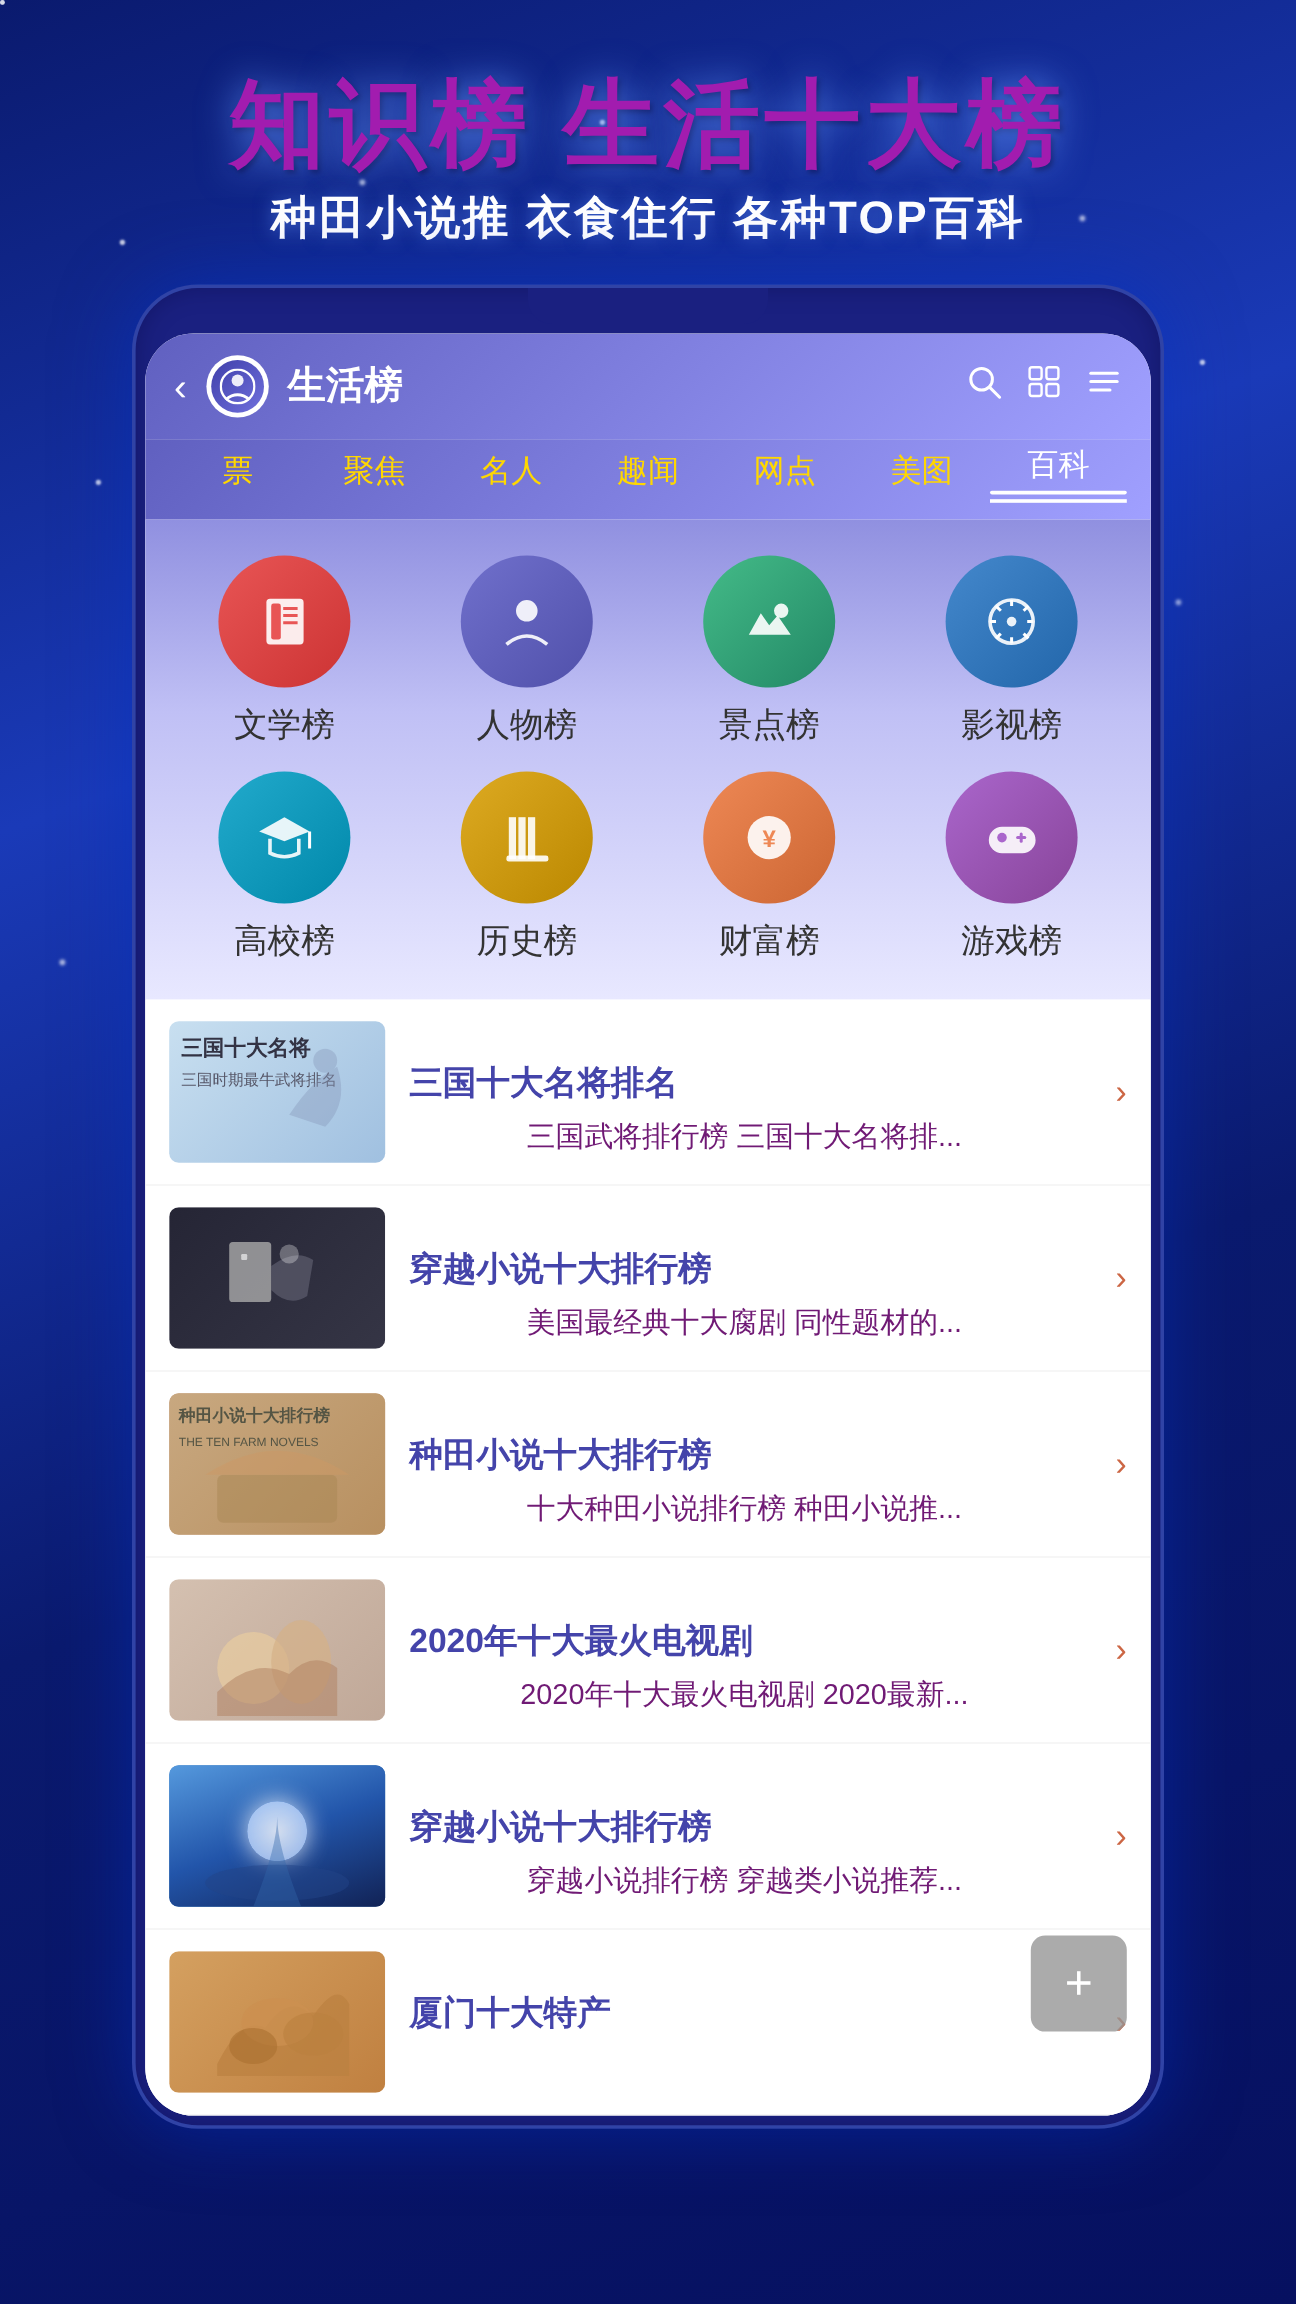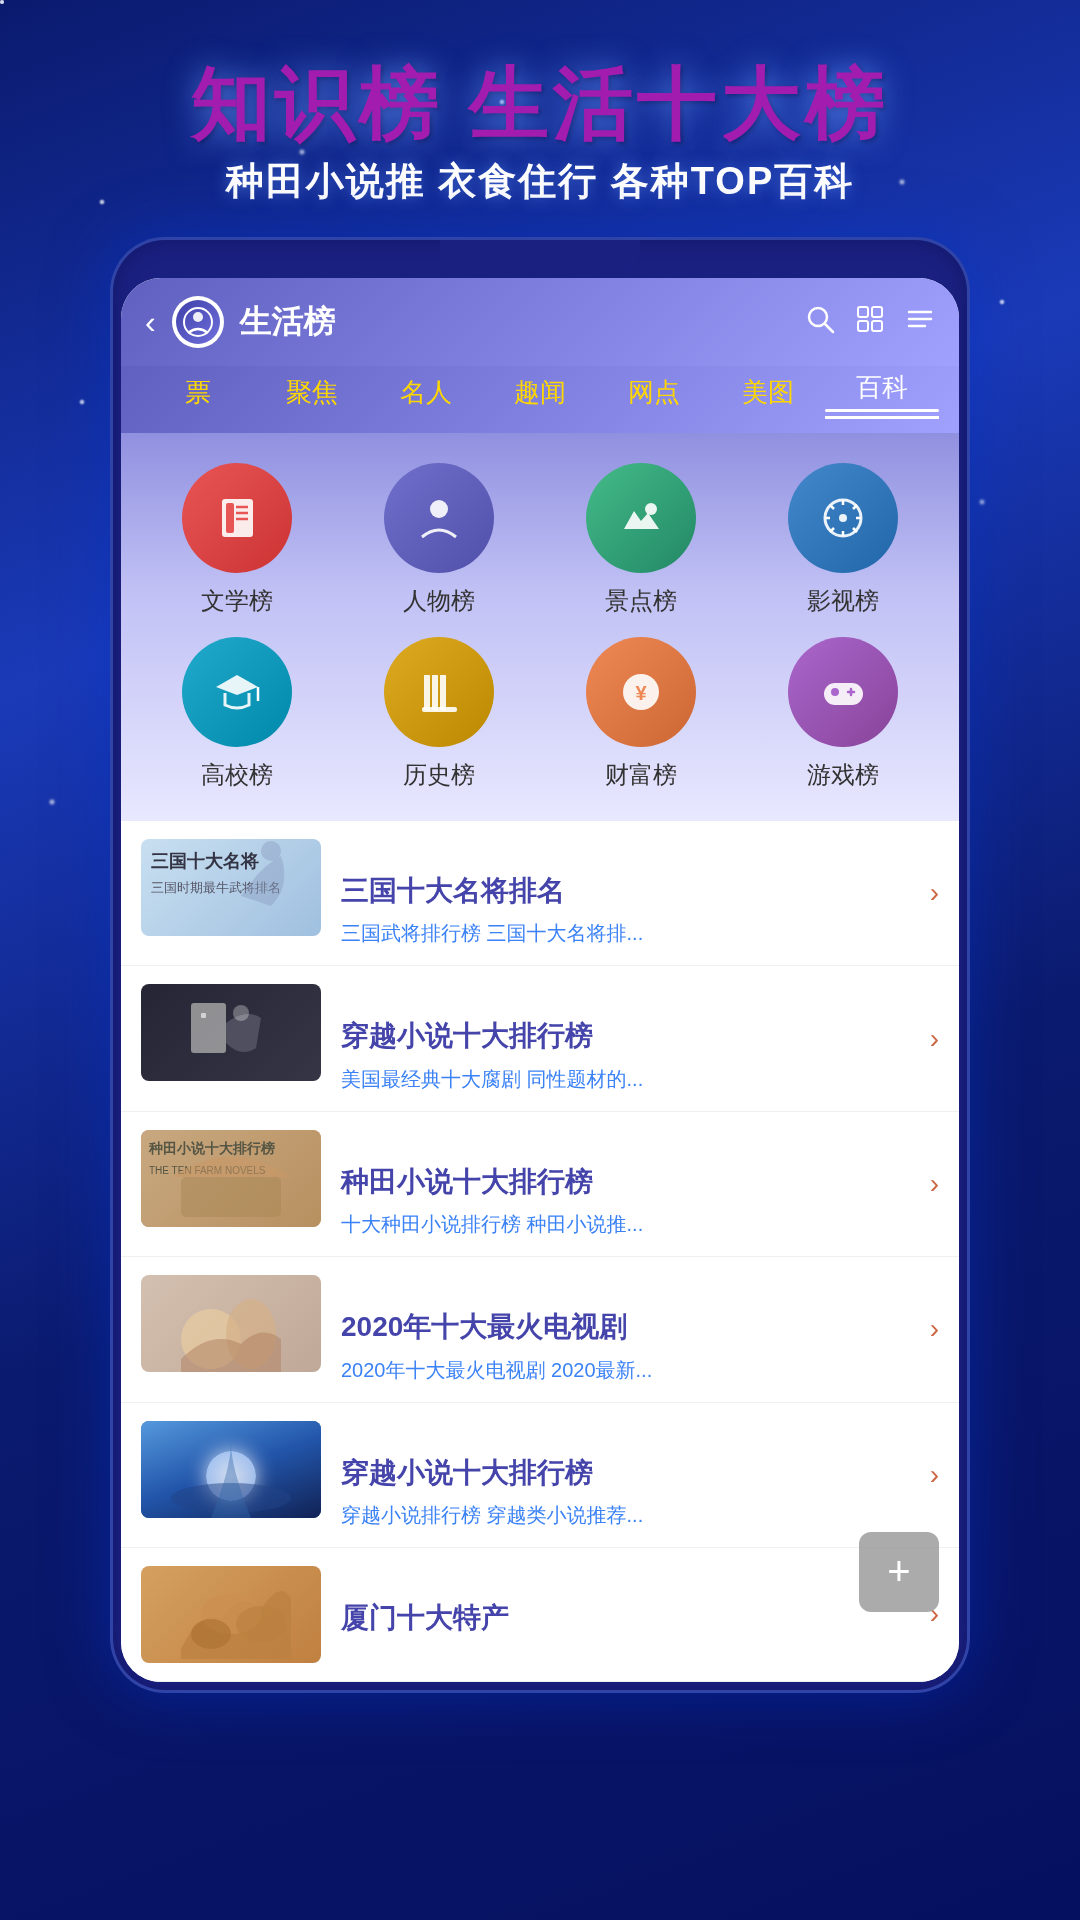--- a/index.html
+++ b/index.html
@@ -180,21 +180,21 @@
       width: 110px;
       height: 110px;
       border-radius: 50%;
       display: flex;
       align-items: center;
       justify-content: center;
       font-size: 46px;
       color: white;
     }
     .category-label {
-      font-size: 24px;
+      font-size: 28px;
       color: #333;
       font-weight: 500;
       text-align: right;
     }
 
     
     .icon-wenxue { background: linear-gradient(135deg, #e85555, #cc3333); }
     .icon-renwu { background: linear-gradient(135deg, #7070cc, #5050aa); }
     .icon-jingdian { background: linear-gradient(135deg, #44bb88, #228866); }
     .icon-yingshi { background: linear-gradient(135deg, #4488cc, #2266aa); }
@@ -211,21 +211,21 @@
     .list-item {
       display: flex;
       align-items: flex-start;
       padding: 18px 20px;
       border-bottom: 1px solid #f0f0f0;
       gap: 20px;
       cursor: pointer;
     }
     .list-thumb {
       width: 180px;
-      height: 97px;
+      height: 118px;
       border-radius: 8px;
       flex-shrink: 0;
       overflow: hidden;
       position: relative;
     }
     .thumb-sanguozhi {
       background: linear-gradient(135deg, #c8dff0 0%, #a0c0e0 100%);
     }
     .thumb-sanguozhi .thumb-text-overlay {
       position: absolute;
@@ -258,23 +258,24 @@
     }
     .list-title {
       font-size: 28px;
       color: #4444aa;
       font-weight: 700;
       margin-bottom: 10px;
       line-height: 1.3;
       margin-top: 34px;
     }
     .list-desc {
-      font-size: 20px;
-      color: #3b82f6;
+      font-size: 24px;
+      color: #701a75;
       line-height: 1.4;
+      text-align: center;
     }
     .list-arrow {
       color: #cc6644;
       font-size: 28px;
       align-self: center;
       flex-shrink: 0;
     }
 
     
     .float-btn {

